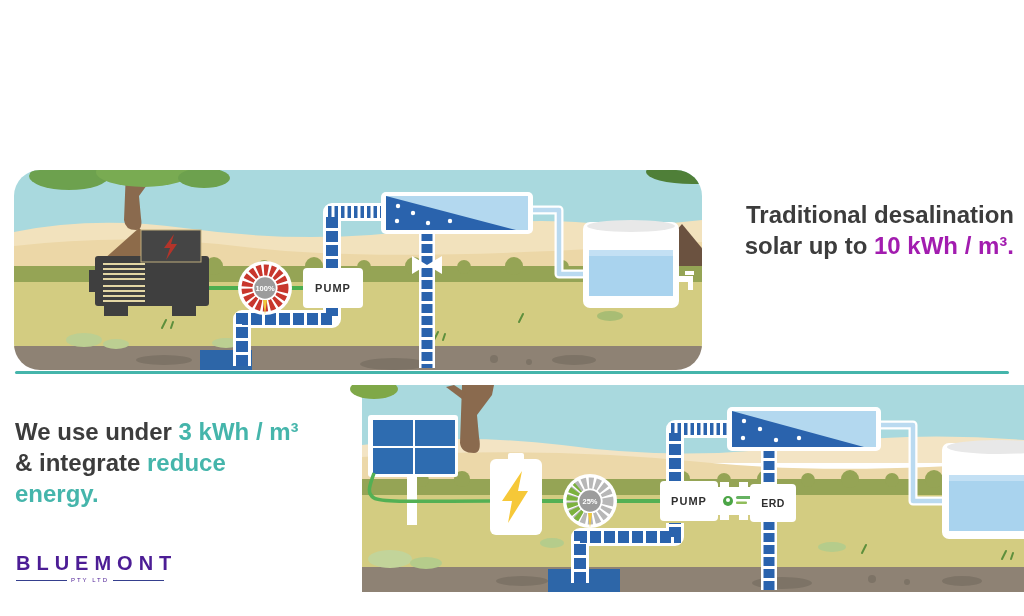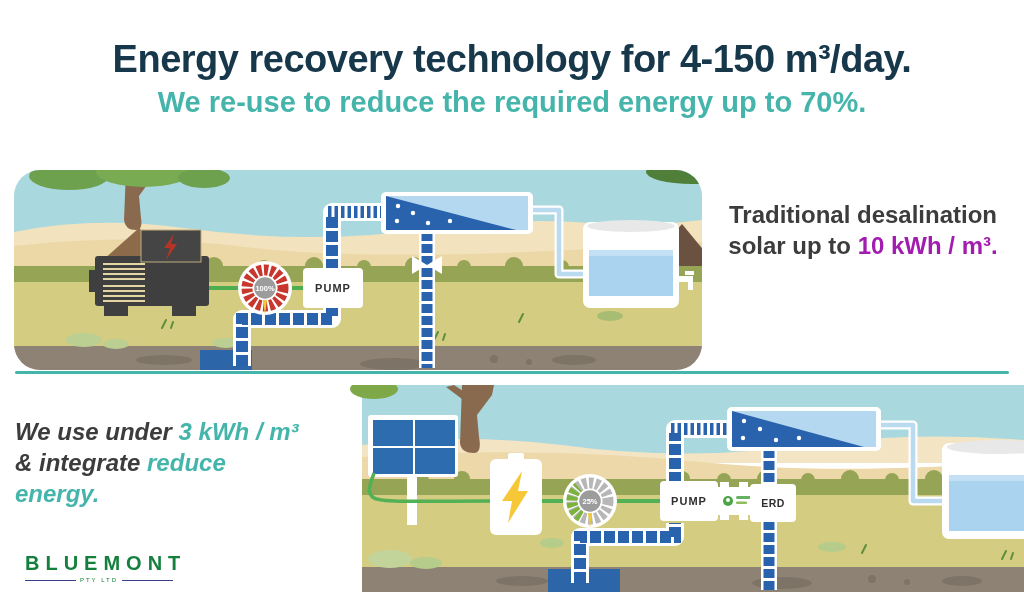--- a/index.html
+++ b/index.html
@@ -13,50 +13,48 @@
   }
   .subtitle{
     position:absolute;left:0;top:86px;width:100%;text-align:center;
     font-size:29px;font-weight:bold;color:#45b5ab;
   }
   .panel{position:absolute;border-radius:26px;overflow:hidden;}
   .panel svg{display:block;width:100%;height:100%;}
   .top-panel{left:14px;top:170px;width:688px;height:200px;}
   .bottom-panel{left:300px;top:385px;width:836px;height:207px;}
   .caption-right{
-    position:absolute;left:712px;top:200px;width:302px;text-align:center;
+    position:absolute;left:712px;top:200px;width:302px;text-align:right;
     font-size:24px;font-weight:bold;color:#3c3c3c;line-height:1.28;
   }
   .caption-left{
     position:absolute;left:15px;top:416px;width:285px;text-align:left;
-    font-size:24px;font-weight:bold;color:#3c3c3c;line-height:1.3;font-style:italic;
+    font-size:24px;font-weight:bold;color:#3c3c3c;line-height:1.3;
   }
   .red{color:#a21caf;}
   .teal{color:#45b5ab;}
   .divider{
     position:absolute;left:15px;top:371px;width:994px;height:3px;
     background:#45b5ab;border-radius:2px;
   }
-  .brand{position:absolute;left:16px;top:552px;width:152px;color:#15803d;margin-left:9px;}
+  .brand{position:absolute;left:16px;top:552px;width:152px;color:#4c1d95;}
   .brand-name{font-size:20px;font-weight:600;letter-spacing:6px;}
   .brand-rule{display:flex;align-items:center;margin-top:2px;width:148px;}
   .rule-line{flex:1;height:1px;background:#353f8e;}
   .brand-sub{font-size:6px;letter-spacing:2px;padding:0 4px;}
   svg text{font-family:"Liberation Sans",sans-serif;}
   .svg-label{font-size:11px;font-weight:bold;fill:#2f2f2f;letter-spacing:1px;}
   .svg-label-sm{font-size:10.5px;font-weight:bold;fill:#2f2f2f;letter-spacing:0.5px;}
   .gauge-text{font-size:7.5px;font-weight:bold;fill:#ffffff;}
 </style>
 </head>
 <body>
 
 <div class="stage">
 
-  <h1 class="title">Energy recovery technology for 4-150 m³/day.</h1>
-  <div class="subtitle">We re-use to reduce the required energy up to 70%.</div>
 
   <div class="panel top-panel">
     <svg viewBox="0 0 688 200">
 
       <rect x="0" y="0" width="688" height="98" fill="#a9d9de"></rect>
       <path fill="#f2e2bd" d="M0,98 L0,62 Q80,46 170,58 Q300,76 420,58 Q540,44 610,58 L688,50 L688,98 Z"></path>
       <path fill="#ecd7a7" d="M0,98 L0,76 Q120,62 240,78 Q380,94 688,72 L688,98 Z"></path>
       <polygon fill="#8d6b4a" points="80,98 125,58 170,98"></polygon>
       <polygon fill="#6b5240" points="628,100 668,54 706,100"></polygon>
       <g fill="#95a455">

